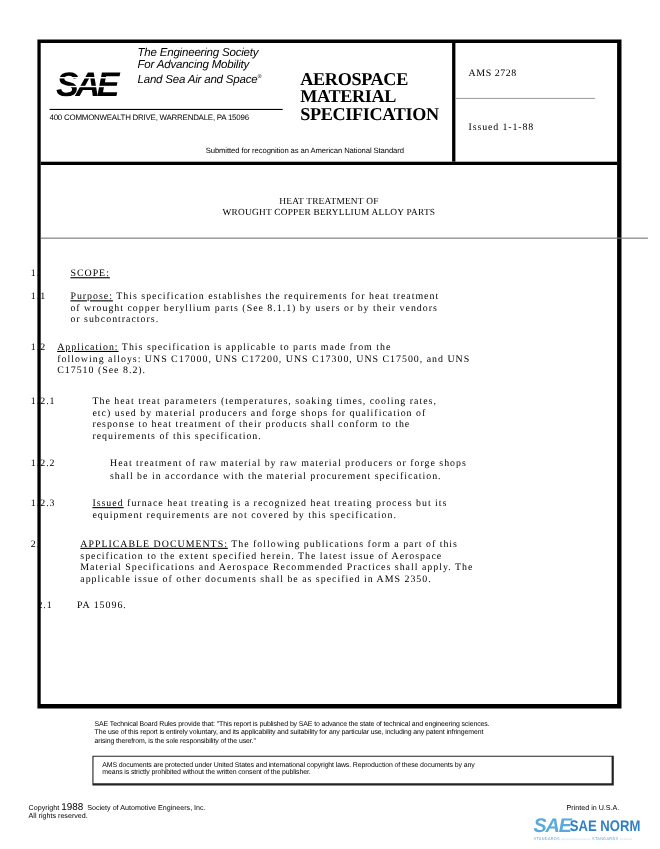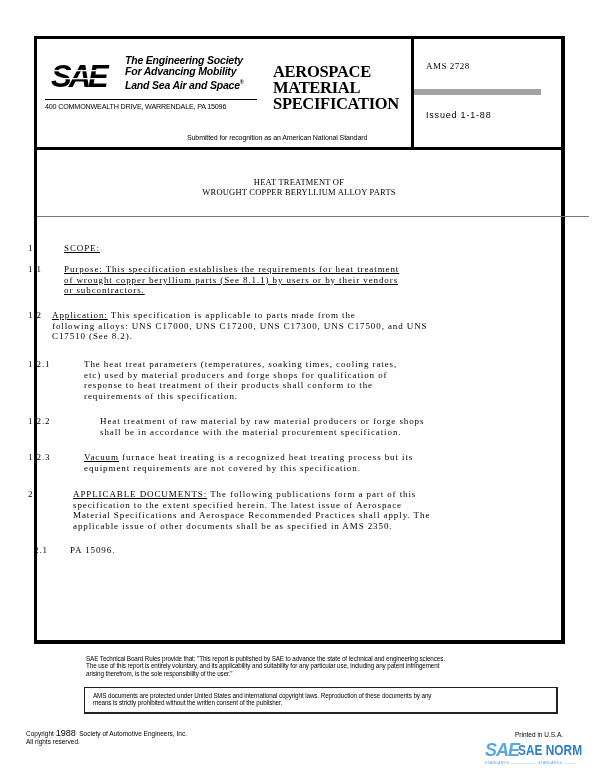--- a/index.html
+++ b/index.html
@@ -1,29 +1,29 @@
 <!DOCTYPE html>
 <html><head>
 <meta charset="utf-8">
 <style>
   html, body { margin: 0; padding: 0; background: #ffffff; }
   body { width: 600px; height: 772px; position: relative; overflow: hidden; color: #000; }
   .frame { position: absolute; left: 34px; top: 36px; width: 524px; height: 601px; border: 3px solid #000; border-right-width: 4px; border-bottom-width: 4px; }
   .hdr { position: absolute; left: 0; top: 0; width: 524px; height: 108px; border-bottom: 3px solid #000; }
   .hdr-left { position: absolute; left: 0; top: 0; width: 374px; height: 108px; border-right: 3px solid #000; }
   .hdr-right { position: absolute; left: 377px; top: 0; width: 147px; height: 108px; }
-  .amsbox { position: absolute; left: 0; top: 0; width: 127px; height: 50px; border-bottom: 6px solid #a3a3a3; }
+  .amsbox { position: absolute; left: 0; top: 0; width: 127px; height: 50px; border-bottom: 1px solid #a3a3a3; }
   .logo { position: absolute; left: 14px; top: 22px; width: 70px; height: 30px; }
-  .society { position: absolute; left: 88px; top: 16px; font-family: "Liberation Sans", sans-serif; font-style: italic; font-weight: bold; font-size: 10.5px; line-height: 11px; letter-spacing: -0.2px; }
+  .society { position: absolute; left: 88px; top: 4px; font-family: "Liberation Sans", sans-serif; font-style: italic; font-weight: normal; font-size: 10.5px; line-height: 11px; letter-spacing: -0.2px; }
   .logo-rule { position: absolute; left: 8px; top: 60px; width: 212px; height: 0; border-top: 1px solid #000; }
   .address { position: absolute; left: 8px; top: 63px; font-family: "Liberation Sans", sans-serif; font-size: 7.2px; letter-spacing: -0.2px; white-space: nowrap; }
   .doc-type { position: absolute; left: 236px; top: 25px; font-family: Liberation Serif, serif; font-weight: bold; font-size: 16.5px; line-height: 16px; letter-spacing: -0.3px; }
   .submitted { position: absolute; left: 150px; top: 95px; font-family: "Liberation Sans", sans-serif; font-size: 7px; white-space: nowrap; letter-spacing: -0.1px; }
   .ams-no { position: absolute; left: 12px; top: 22px; font-family: "Liberation Serif", serif; font-size: 9px; letter-spacing: 0.5px; }
-  .issued { position: absolute; left: 12px; top: 71px; font-family: Liberation Sans, sans-serif; font-size: 9px; letter-spacing: 0.8px; }
+  .issued { position: absolute; left: 12px; top: 71px; font-family: Liberation Serif, serif; font-size: 9px; letter-spacing: 0.8px; }
   .title-box { position: absolute; left: 0; top: 111px; width: 552px; height: 66px; border-bottom: 1px solid #777; }
   .title { position: absolute; left: 0; top: 27px; width: 524px; text-align: center; font-family: "Liberation Serif", serif; font-size: 8.5px; line-height: 10px; letter-spacing: 0.2px; }
   .body { position: absolute; left: 28px; top: 202px; width: 490px; font-family: "Liberation Serif", serif; font-size: 9px; line-height: 10.6px; letter-spacing: 0.9px; }
   .para { position: relative; margin: 0; }
   .num { position: absolute; left: 0; top: 0; }
   .txt { display: block; white-space: pre; }
   .u { text-decoration: underline; }
   .footer-note { position: absolute; left: 86px; top: 655px; width: 470px; font-family: "Liberation Sans", sans-serif; font-size: 6.3px; line-height: 7.3px; letter-spacing: -0.1px; white-space: pre; }
   .copybox { position: absolute; left: 84px; top: 687px; width: 471px; height: 24px; border: 1px solid #222; border-bottom-width: 2px; border-right-width: 2px; }
   .copytext { position: absolute; left: 8px; top: 4px; font-family: "Liberation Sans", sans-serif; font-size: 6.3px; line-height: 7.3px; white-space: pre; letter-spacing: -0.1px; }
@@ -78,21 +78,21 @@
 
 <div class="body" id="body">
     <div class="para" style="position: absolute; top: 41px; left: 0px;">
       <span class="num">1.</span>
       <div style="margin-left: 36px;">
         <span class="txt"><span class="u">SCOPE:</span></span>
       </div>
     </div>
     <div class="para" style="position: absolute; top: 62px; left: 0px;">
       <span class="num">1.1</span>
-      <div style="margin-left: 36px; text-decoration: underline;">
+      <div style="margin-left: 36px;">
         <span class="txt"><span class="u">Purpose:</span><span> This specification establishes the requirements for heat treatment</span></span>
         <span class="txt">of wrought copper beryllium parts (See 8.1.1) by users or by their vendors</span>
         <span class="txt">or subcontractors.</span>
       </div>
     </div>
     <div class="para" style="position: absolute; top: 108px; left: 0px;">
       <span class="num">1.2</span>
       <div style="margin-left: 24px;">
         <span class="txt"><span class="u">Application:</span><span> This specification is applicable to parts made from the</span></span>
         <span class="txt">following alloys: UNS C17000, UNS C17200, UNS C17300, UNS C17500, and UNS</span>
@@ -111,21 +111,21 @@
     <div class="para" style="position: absolute; top: 214px; left: 0px;">
       <span class="num">1.2.2</span>
       <div style="margin-left: 72px;">
         <span class="txt"><span>Heat treatment of raw material by raw material producers or forge shops</span></span>
         <span class="txt">shall be in accordance with the material procurement specification.</span>
       </div>
     </div>
     <div class="para" style="position: absolute; top: 250px; left: 0px;">
       <span class="num">1.2.3</span>
       <div style="margin-left: 56px;">
-        <span class="txt"><span class="u">Vacuum</span><span> furnace heat treating is a recognized heat treating process but its</span></span>
+        <span class="txt"><span class="u">Issued</span><span> furnace heat treating is a recognized heat treating process but its</span></span>
         <span class="txt">equipment requirements are not covered by this specification.</span>
       </div>
     </div>
     <div class="para" style="position: absolute; top: 287px; left: 0px;">
       <span class="num">2.</span>
       <div style="margin-left: 45px;">
         <span class="txt"><span class="u">APPLICABLE DOCUMENTS:</span><span> The following publications form a part of this</span></span>
         <span class="txt">specification to the extent specified herein. The latest issue of Aerospace</span>
         <span class="txt">Material Specifications and Aerospace Recommended Practices shall apply. The</span>
         <span class="txt">applicable issue of other documents shall be as specified in AMS 2350.</span>

